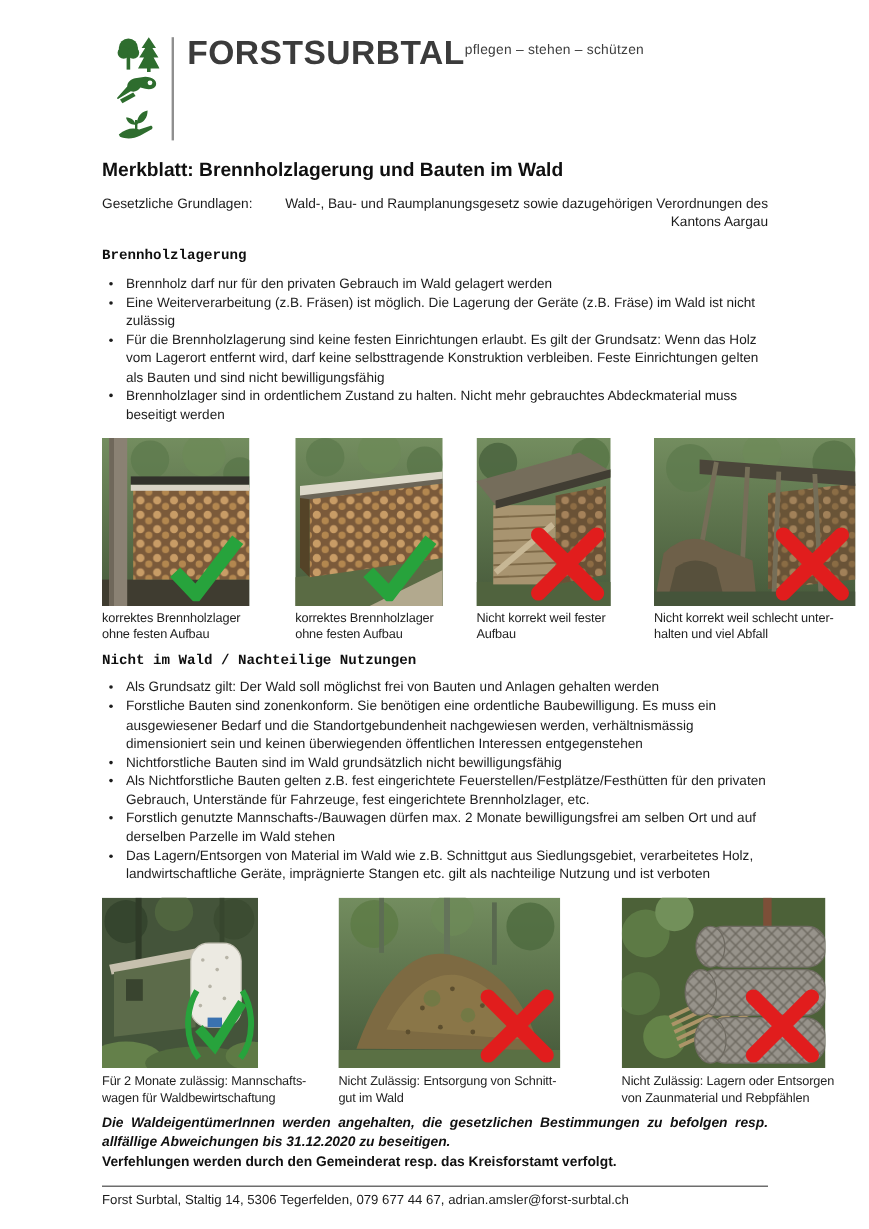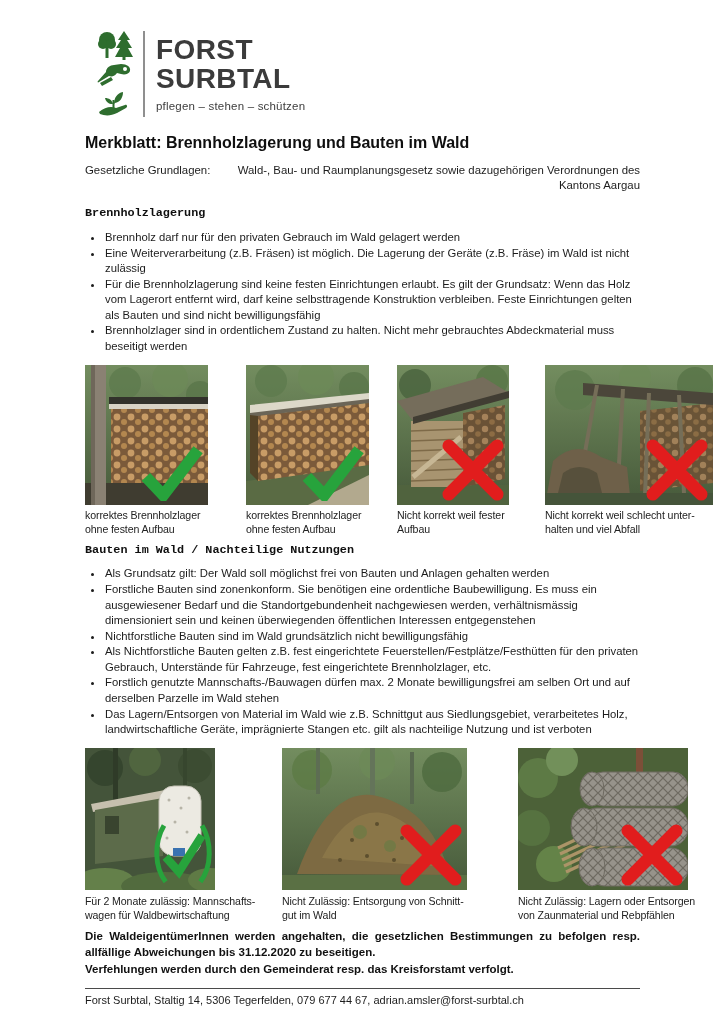--- a/index.html
+++ b/index.html
@@ -4,21 +4,21 @@
 <style>
   html,body{margin:0;padding:0;background:#ffffff;}
   body{width:724px;height:1024px;font-family:"Liberation Sans",sans-serif;color:#1c1c1c;}
   .page{position:relative;width:724px;height:1024px;overflow:hidden;box-sizing:border-box;padding:30px 84px 0 85px;}
 
   
   .logo-row{display:flex;align-items:stretch;margin-left:12px;height:88px;}
   .logo-icons{display:flex;flex-direction:column;justify-content:space-between;width:36px;}
   .logo-icons svg{display:block;}
   .logo-divider{width:2px;background:#8f8f8f;margin:1px 11px 1px 10px;}
-  .logo-textcol{display:flex;flex-direction:column;justify-content:center;}
+  .logo-textcol{display:flex;flex-direction:row;justify-content:flex-end;}
   .brand{font-size:28px;font-weight:bold;color:#3b3b3b;line-height:1.03;letter-spacing:.4px;}
   .tagline{font-size:11.5px;color:#3d3d3d;margin-top:6px;letter-spacing:.2px;}
 
   
   .doc-title{font-size:16px;font-weight:bold;color:#0f0f0f;margin-top:16px;}
   .legal{display:flex;font-size:11.4px;line-height:1.38;margin-top:4px;}
   .legal-label{width:137px;flex:none;}
   .legal-text{width:420px;text-align:right;}
   .section-heading{font-size:11.8px;font-weight:bold;margin-top:12px;color:#0f0f0f;font-family:Liberation Mono, monospace;}
   ul.bullets{margin:2px 0 0 0;padding-left:19px;font-size:11.3px;line-height:1.38;}
@@ -31,21 +31,21 @@
   .row2 .photo{height:142px;}
   .photo svg.scene{display:block;width:100%;height:100%;}
   .mark{position:absolute;}
   .mark.br{right:5px;bottom:4px;}
   .caption{position:absolute;left:0;top:144px;font-size:10.6px;line-height:1.32;color:#222;letter-spacing:-.1px;}
   .row2 .caption{top:147px;}
 
   
   .closing{margin-top:6px;}
   .closing p{margin:0;font-size:11.5px;font-weight:bold;line-height:1.45;color:#111;}
-  .closing p.justify{text-align:justify;}
+  .closing p.justify{text-align:justify;font-style:italic;}
   .footer-rule{border:none;border-top:1.5px solid #4a4a4a;margin:10px 0 5px 0;}
   .footer-text{font-size:11px;color:#1c1c1c;}
 </style>
 </head>
 <body>
 
 <svg width="0" height="0" style="position:absolute" aria-hidden="true">
   <defs>
     <pattern id="logs" width="14" height="12" patternUnits="userSpaceOnUse">
       <rect width="14" height="12" fill="#7b5a3a"></rect>
@@ -206,21 +206,21 @@
           <rect y="128" width="168" height="12" fill="#45543a"></rect>
         </svg>
         <svg class="mark br" width="62" height="62" viewBox="0 0 64 64">
           <path d="M7,7 L57,57 M57,7 L7,57" stroke="#e11d1d" stroke-width="13" stroke-linecap="round"></path>
         </svg>
       </div>
       <figcaption class="caption" style="width:172px">Nicht korrekt weil schlecht unter-halten und viel Abfall</figcaption>
     </figure>
   </div>
 
-  <h2 class="section-heading">Bauten im Wald / Nachteilige Nutzungen</h2>
+  <h2 class="section-heading">Nicht im Wald / Nachteilige Nutzungen</h2>
   <ul class="bullets">
     <li>Als Grundsatz gilt: Der Wald soll möglichst frei von Bauten und Anlagen gehalten werden</li>
     <li>Forstliche Bauten sind zonenkonform. Sie benötigen eine ordentliche Baubewilligung. Es muss ein ausgewiesener Bedarf und die Standortgebundenheit nachgewiesen werden, verhältnismässig dimensioniert sein und keinen überwiegenden öffentlichen Interessen entgegenstehen</li>
     <li>Nichtforstliche Bauten sind im Wald grundsätzlich nicht bewilligungsfähig</li>
     <li>Als Nichtforstliche Bauten gelten z.B. fest eingerichtete Feuerstellen/Festplätze/Festhütten für den privaten Gebrauch, Unterstände für Fahrzeuge, fest eingerichtete Brennholzlager, etc.</li>
     <li>Forstlich genutzte Mannschafts-/Bauwagen dürfen max. 2 Monate bewilligungsfrei am selben Ort und auf derselben Parzelle im Wald stehen</li>
     <li>Das Lagern/Entsorgen von Material im Wald wie z.B. Schnittgut aus Siedlungsgebiet, verarbeitetes Holz, landwirtschaftliche Geräte, imprägnierte Stangen etc. gilt als nachteilige Nutzung und ist verboten</li>
   </ul>
 
   <div class="photo-row row2">

